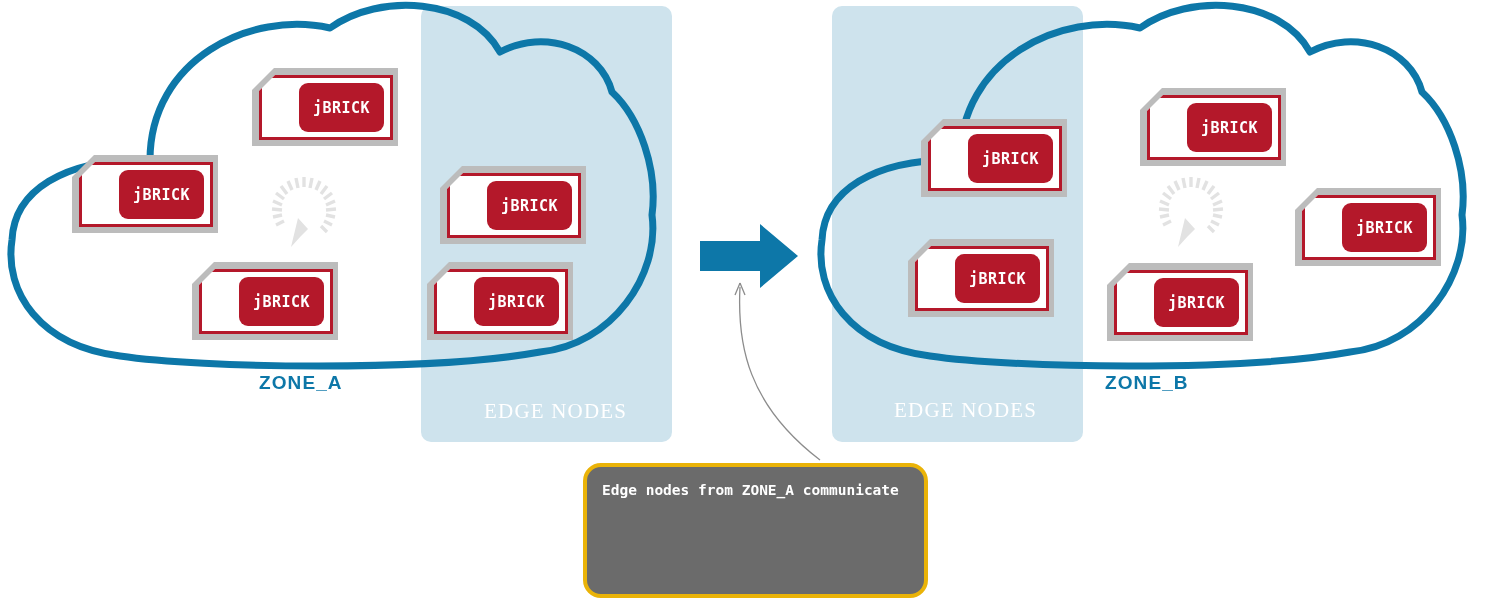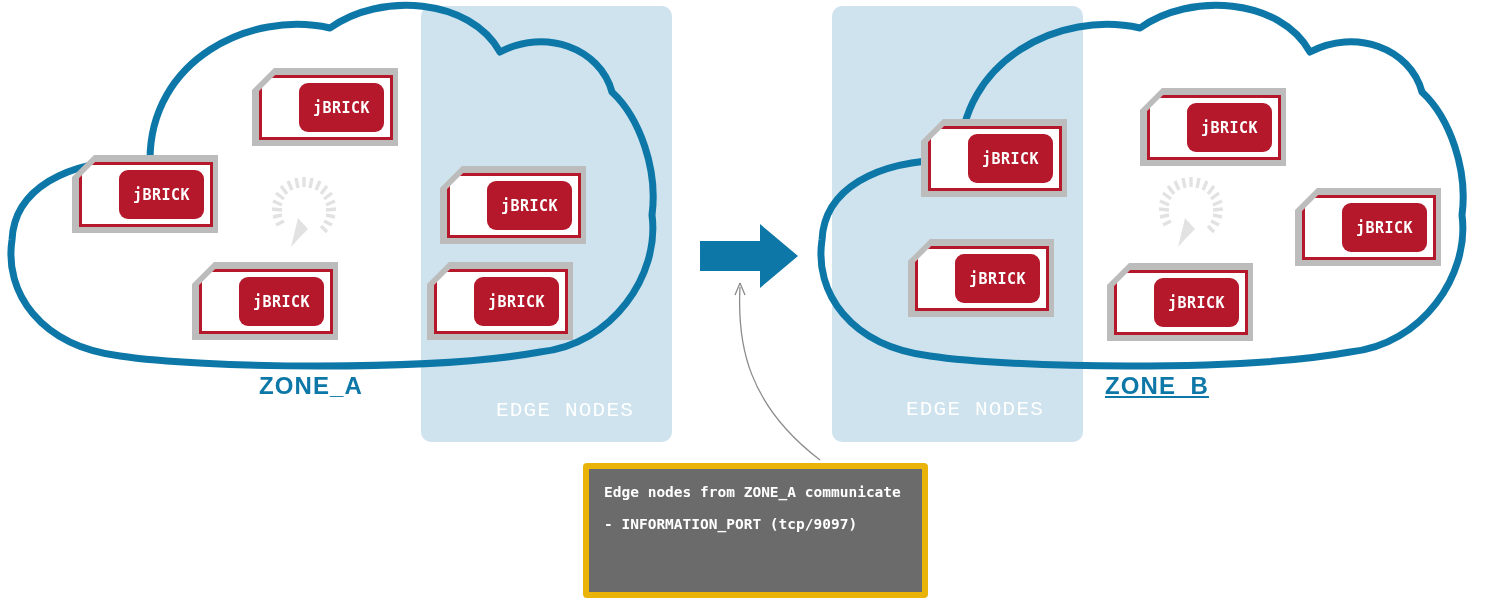--- a/index.html
+++ b/index.html
@@ -4,24 +4,24 @@
 <style>
   html,body{margin:0;padding:0;background:#ffffff;}
   body{width:1510px;height:601px;overflow:hidden;font-family:"Liberation Sans",sans-serif;}
   #stage{position:relative;width:1510px;height:601px;}
 
   .panel{
     position:absolute;background:#cee3ed;border-radius:10px;
   }
   .panel-label{
     position:absolute;color:#ffffff;font-size:21px;letter-spacing:1.2px;
-    font-family:Liberation Mono, monospace;font-weight:400;white-space:nowrap;margin-left:12px;
+    font-family:Liberation Serif, serif;font-weight:400;white-space:nowrap;
   }
   .zone-label{
-    position:absolute;color:#0d77a8;font-size:24px;font-weight:bold;
+    position:absolute;color:#0d77a8;font-size:19px;font-weight:bold;
     letter-spacing:1.1px;white-space:nowrap;font-family:"Liberation Sans",sans-serif;
   }
 
   .cloud-svg{position:absolute;left:0;top:0;overflow:visible;pointer-events:none;}
 
   
   .node{position:absolute;width:146px;height:78px;}
   .node .shell{
     position:absolute;inset:0;background:#bcbcbc;
     clip-path:polygon(22px 0,100% 0,100% 100%,0 100%,0 22px);
@@ -45,21 +45,21 @@
   .gauge{position:absolute;width:72px;height:78px;opacity:1;}
 
   
   .big-arrow{position:absolute;}
 
   
   .callout-line{position:absolute;overflow:visible;}
 
   
   .tooltip{
-    position:absolute;background:#6b6b6b;border:6px solid #eab308;border-radius:4px;
+    position:absolute;background:#6b6b6b;border:4px solid #eab308;border-radius:18px;
     box-sizing:border-box;padding:13px 15px 14px 15px;
   }
   .tooltip .line{
     color:#ffffff;font-family:"DejaVu Sans Mono","Liberation Mono",monospace;
     font-size:14.5px;font-weight:bold;line-height:20px;white-space:pre;
   }
   .tooltip .spacer{height:12px;}
 </style>
 </head>
 <body>
@@ -210,30 +210,29 @@
     <div class="ring"></div>
     <div class="fill">
       <span>jBRICK</span>
     </div>
   </div>
 
   <div class="zone-label" style="left:259px;top:372px;">ZONE_A</div>
   <div class="panel-label" style="left:484px;top:399px;">EDGE NODES</div>
 
   <div class="panel-label" style="left:894px;top:398px;">EDGE NODES</div>
-  <div class="zone-label" style="left:1105px;top:372px;text-decoration:underline;">ZONE_B</div>
+  <div class="zone-label" style="left:1105px;top:372px;">ZONE_B</div>
 
   <svg class="big-arrow" style="left:700px;top:222px;" width="100" height="68" viewBox="0 0 100 68">
     <path d="M 0 19 L 60 19 L 60 2 L 98 34 L 60 66 L 60 49 L 0 49 Z" fill="#0d77a8"></path>
   </svg>
 
   <svg class="callout-line" style="left:720px;top:275px;" width="120" height="200" viewBox="0 0 120 200">
     <path d="M 20 12 C 17 70, 28 130, 100 185" fill="none" stroke="#8c8c8c" stroke-width="1.3"></path>
     <path d="M 20 8 L 15 20 M 20 8 L 25 20" fill="none" stroke="#8c8c8c" stroke-width="1.3"></path>
   </svg>
 
   <div class="tooltip" style="left:583px;top:463px;width:345px;height:135px;">
     <div class="line">Edge nodes from ZONE_A communicate</div>
     <div class="spacer"></div>
-    <div class="line">- INFORMATION_PORT (tcp/9097)</div>
   </div>
 
 </div>
 
 </body></html>

